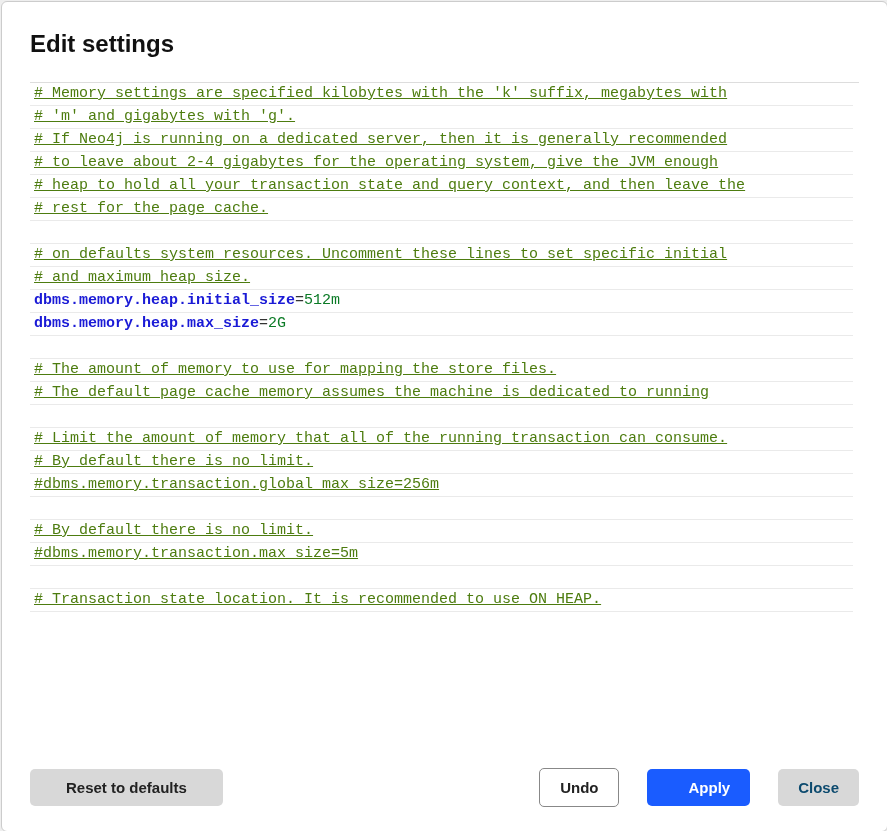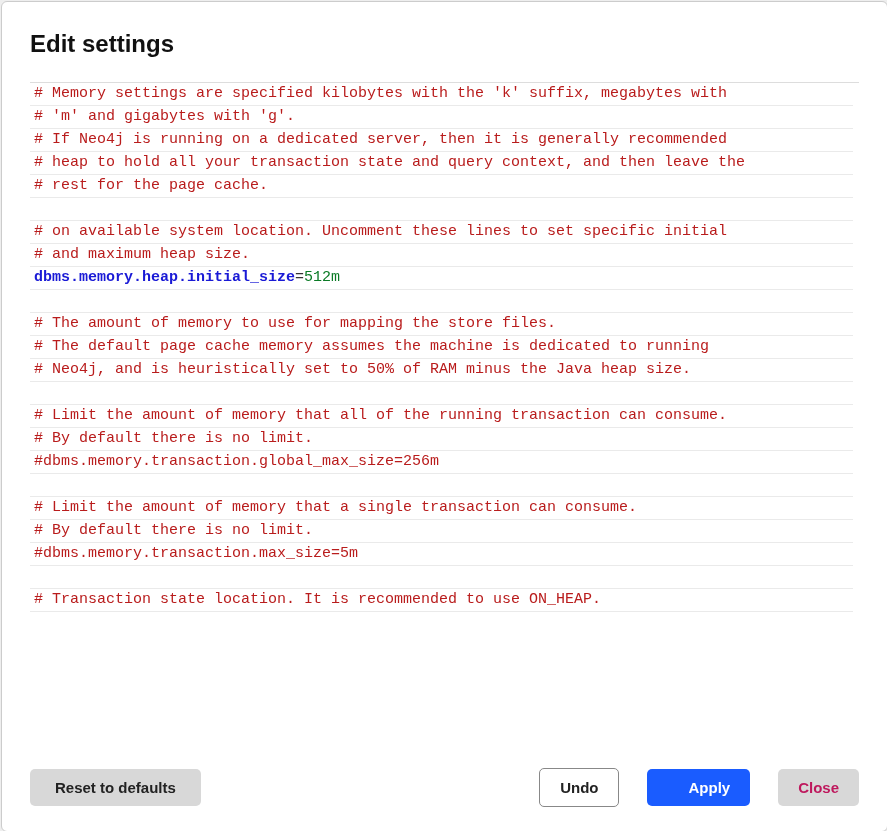--- a/index.html
+++ b/index.html
@@ -38,91 +38,91 @@
     font-size: 15px;
     line-height: 22px;
     color: #333;
     padding-right: 6px;
   }
   .line {
     padding: 0 4px;
     border-bottom: 1px solid #eaeaea;
     white-space: pre;
   }
-  .tok-comment { color: #b91c1c; }
+  .tok-comment { color: #4d7c0f; text-decoration: underline; }
   .tok-key { color: #1a1ad6; font-weight: 600; }
   .tok-eq { color: #333; }
   .tok-val { color: #0a7a25; margin-top: 32px; }
   .footer {
     display: flex;
     align-items: center;
     padding-top: 24px;
   }
   .spacer { flex: 1; }
   .btn {
     font-size: 15px;
     font-weight: 600;
     border: none;
     border-radius: 5px;
     padding: 10px 20px;
     margin-left: 28px;
     cursor: pointer;
   }
   .btn-gray {
     background: #d8d8d8;
-    color: #be185d;
+    color: #0c4a6e;
   }
   .btn-outline {
     background: #fff;
     color: #222;
     border: 1px solid #888;
   }
   .btn-primary {
     background: #1a5cff;
     color: #fff;
     padding-left: 41px;
   }
   .btn-reset {
     background: #d8d8d8;
     color: #222;
     margin-left: 0;
-    padding: 10px 25px;
+    padding: 10px 36px;
   }
   
   .editor::-webkit-scrollbar { width: 10px; }
   .editor::-webkit-scrollbar-track { background: #f1f1f1; }
   .editor::-webkit-scrollbar-thumb { background: #b0b0b0; border-radius: 5px; }
 </style>
 </head>
 <body>
 
 <div class="dialog">
   <h1 class="title">Edit settings</h1>
 
   <div class="editor-wrap">
     <div class="editor" id="editor">
         <div class="line"><span class="tok-comment"># Memory settings are specified kilobytes with the 'k' suffix, megabytes with</span></div>
         <div class="line"><span class="tok-comment"># 'm' and gigabytes with 'g'.</span></div>
         <div class="line"><span class="tok-comment"># If Neo4j is running on a dedicated server, then it is generally recommended</span></div>
+        <div class="line"><span class="tok-comment"># to leave about 2-4 gigabytes for the operating system, give the JVM enough</span></div>
         <div class="line"><span class="tok-comment"># heap to hold all your transaction state and query context, and then leave the</span></div>
         <div class="line"><span class="tok-comment"># rest for the page cache.</span></div>
         <div class="line">&nbsp;</div>
-        <div class="line"><span class="tok-comment"># on available system location. Uncomment these lines to set specific initial</span></div>
+        <div class="line"><span class="tok-comment"># on defaults system resources. Uncomment these lines to set specific initial</span></div>
         <div class="line"><span class="tok-comment"># and maximum heap size.</span></div>
         <div class="line"><span class="tok-key">dbms.memory.heap.initial_size</span><span class="tok-eq">=</span><span class="tok-val">512m</span></div>
+        <div class="line"><span class="tok-key">dbms.memory.heap.max_size</span><span class="tok-eq">=</span><span class="tok-val">2G</span></div>
         <div class="line">&nbsp;</div>
         <div class="line"><span class="tok-comment"># The amount of memory to use for mapping the store files.</span></div>
         <div class="line"><span class="tok-comment"># The default page cache memory assumes the machine is dedicated to running</span></div>
-        <div class="line"><span class="tok-comment"># Neo4j, and is heuristically set to 50% of RAM minus the Java heap size.</span></div>
         <div class="line">&nbsp;</div>
         <div class="line"><span class="tok-comment"># Limit the amount of memory that all of the running transaction can consume.</span></div>
         <div class="line"><span class="tok-comment"># By default there is no limit.</span></div>
         <div class="line"><span class="tok-comment">#dbms.memory.transaction.global_max_size=256m</span></div>
         <div class="line">&nbsp;</div>
-        <div class="line"><span class="tok-comment"># Limit the amount of memory that a single transaction can consume.</span></div>
         <div class="line"><span class="tok-comment"># By default there is no limit.</span></div>
         <div class="line"><span class="tok-comment">#dbms.memory.transaction.max_size=5m</span></div>
         <div class="line">&nbsp;</div>
         <div class="line"><span class="tok-comment"># Transaction state location. It is recommended to use ON_HEAP.</span></div>
       </div>
   </div>
 
   <div class="footer">
     <button class="btn btn-reset">Reset to defaults</button>
     <div class="spacer"></div>

